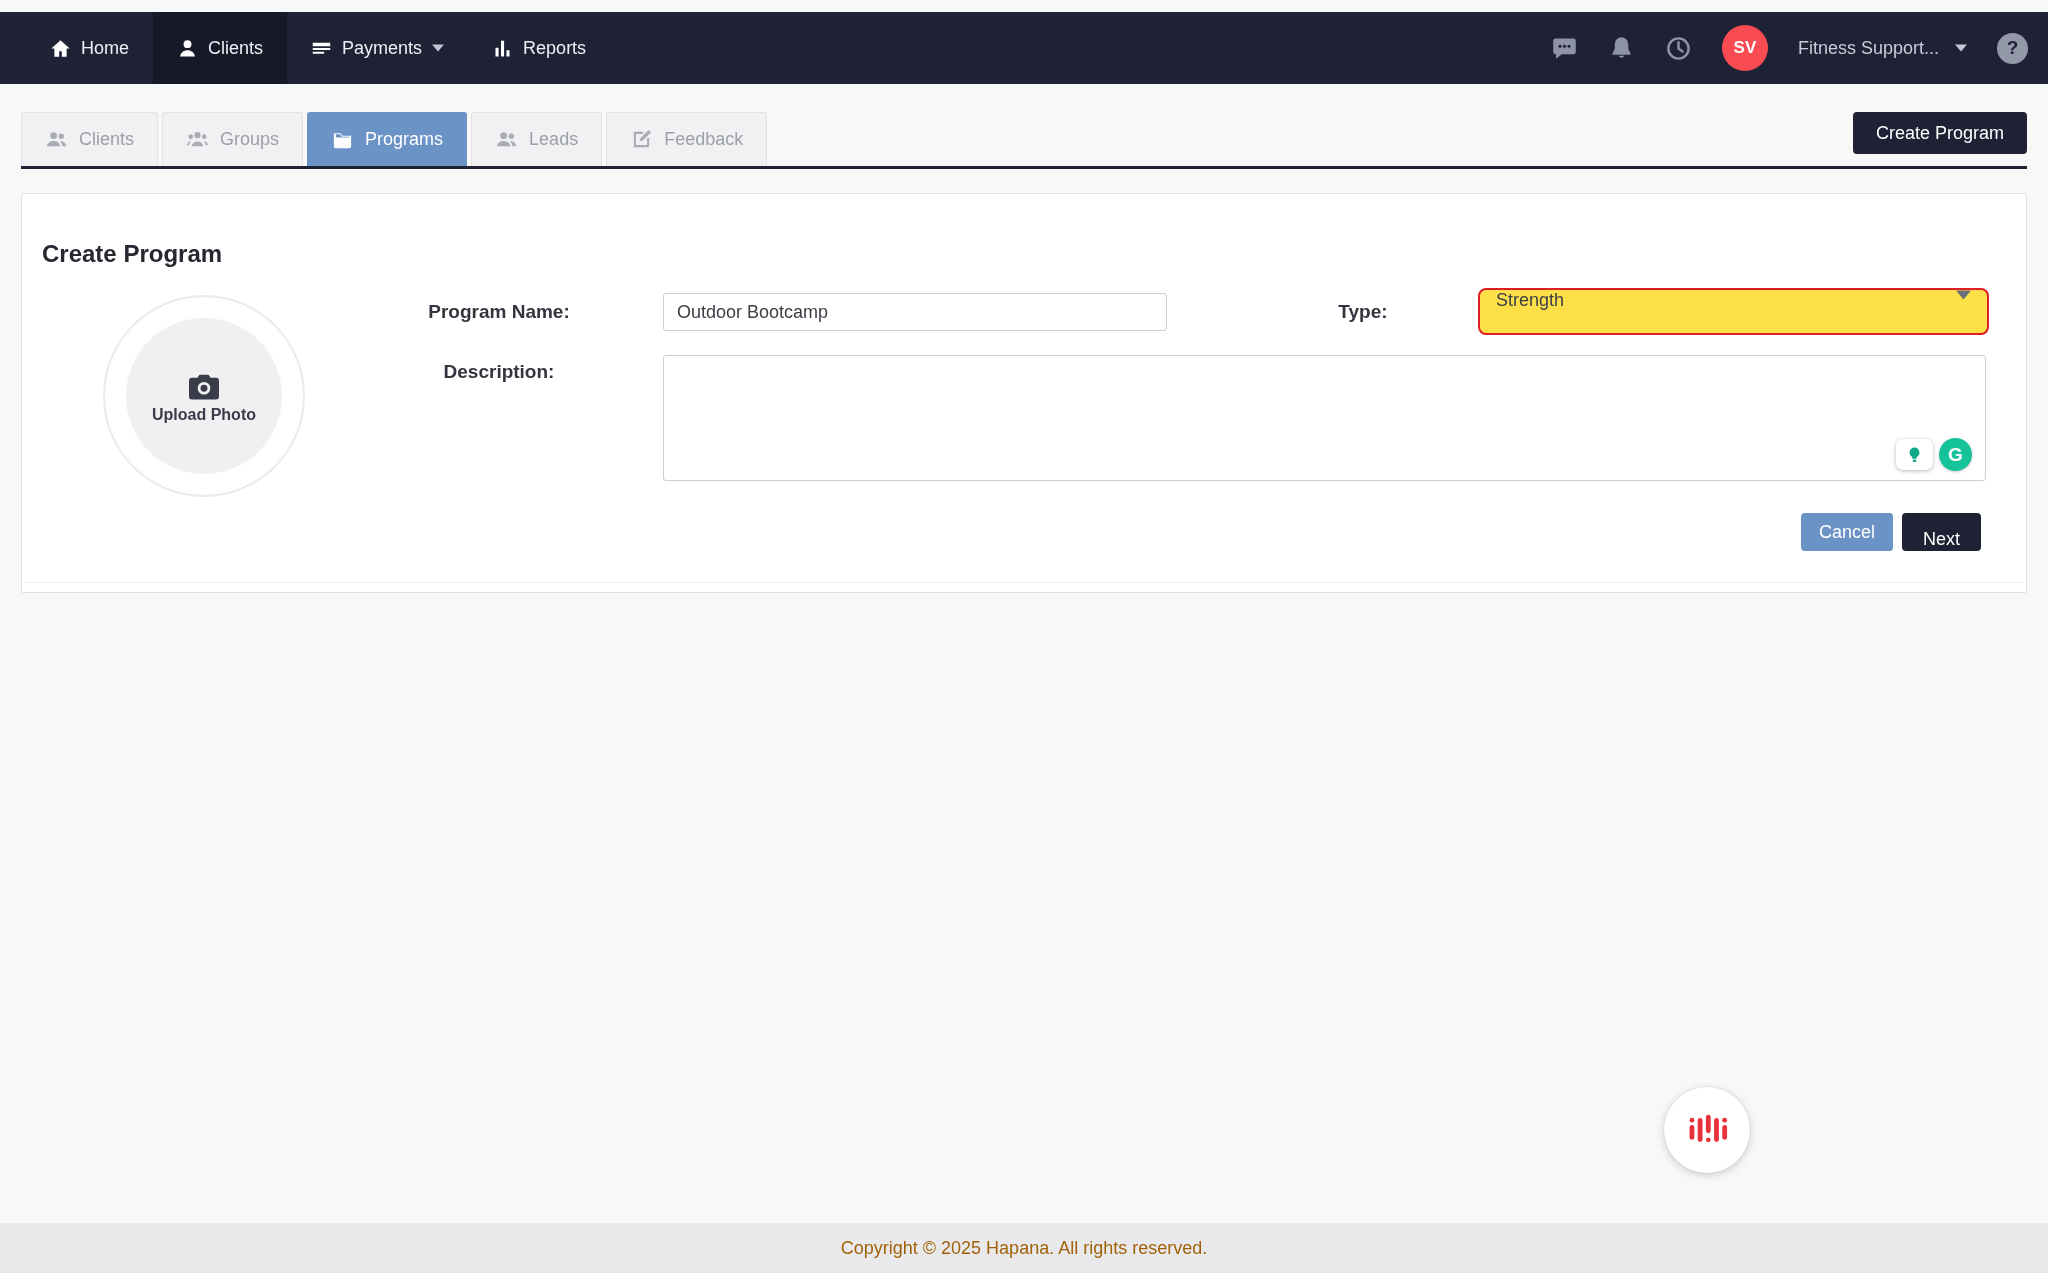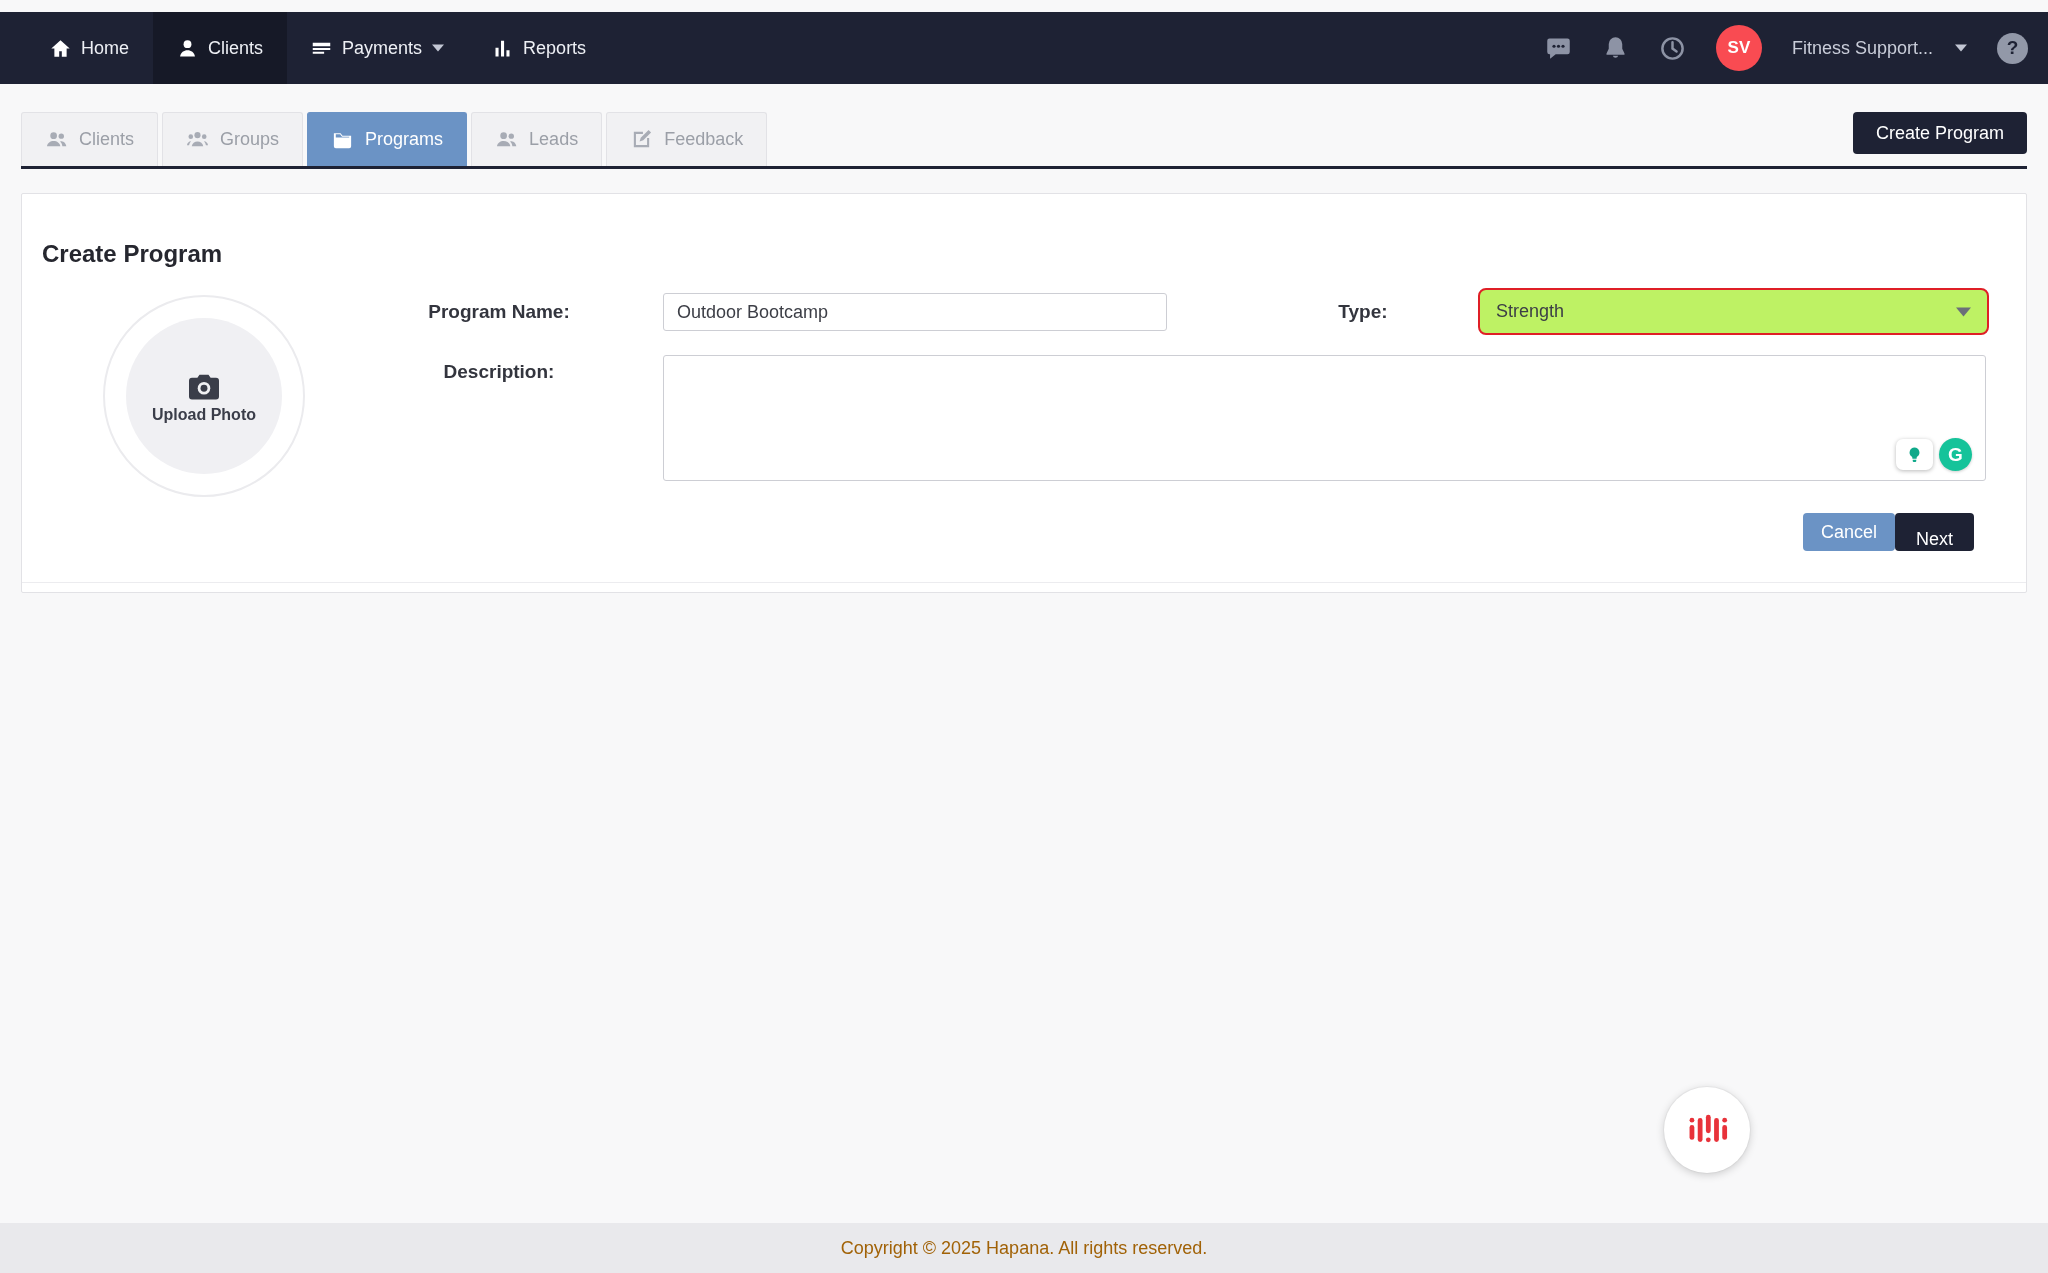--- a/index.html
+++ b/index.html
@@ -11,21 +11,21 @@
   .navbar { display: flex; align-items: stretch; height: 72px; background: #1e2234; color: #eef0f5; margin-top: 12px; }
   .nav-left { display: flex; align-items: stretch; padding-left: 26px; }
   .nav-item { display: flex; align-items: center; gap: 10px; padding: 0 24px; font-size: 18px; color: #eef0f5; cursor: pointer; }
   .nav-item.active { background: #161927; }
   .nav-item .nicon svg { width: 21px; height: 21px; display: block; fill: #ffffff; }
   .nav-caret svg { width: 12px; height: 8px; display: block; fill: #c3c7d4; }
   .nav-right { margin-left: auto; display: flex; align-items: center; gap: 30px; padding-right: 20px; }
   .icon-btn { color: #8d93a5; cursor: pointer; display: flex; align-items: center; }
   .icon-btn svg { width: 27px; height: 27px; display: block; }
   .avatar { width: 46px; height: 46px; border-radius: 50%; background: #f94b52; color: #fff; font-size: 17px; font-weight: 700; display: flex; align-items: center; justify-content: center; cursor: pointer; }
-  .account { display: flex; align-items: center; gap: 22px; cursor: pointer; }
+  .account { display: flex; align-items: center; gap: 16px; cursor: pointer; }
   .account-name { font-size: 18px; color: #c9cdd9; }
   .help-btn { width: 31px; height: 31px; border-radius: 50%; background: #9298a8; color: #1e2234; font-weight: 700; font-size: 19px; display: flex; align-items: center; justify-content: center; cursor: pointer; }
 
   
   .tabbar { display: flex; align-items: flex-start; padding: 0 21px; margin-top: 28px; }
   .tabs { display: flex; gap: 4px; }
   .tab { height: 54px; display: flex; align-items: center; gap: 11px; padding: 0 23px; background: #f1f1f3; border: 1px solid #e2e2e6; border-bottom: none; border-radius: 3px 3px 0 0; font-size: 18px; color: #9b9fa7; cursor: pointer; }
   .tab svg { width: 23px; height: 23px; fill: #a8acb5; display: block; }
   .tab.active { background: #6b93c5; border-color: #6b93c5; color: #ffffff; }
   .tab.active svg { fill: #ffffff; }
@@ -39,31 +39,31 @@
   .upload-inner { width: 156px; height: 156px; border-radius: 50%; background: #f0f0f3; display: flex; flex-direction: column; align-items: center; justify-content: center; gap: 2px; }
   .upload-inner svg { width: 36px; height: 36px; display: block; }
   .upload-label { font-size: 16px; font-weight: 700; color: #3a3d49; }
 
   .flabel { position: absolute; font-size: 19px; font-weight: 700; color: #33353e; text-align: center; }
   .lbl-name { left: 352px; width: 250px; top: 99px; line-height: 38px; }
   .lbl-type { left: 1266px; width: 150px; top: 94px; line-height: 47px; }
   .lbl-desc { left: 352px; width: 250px; top: 167px; line-height: 22px; }
 
   .txt-input { position: absolute; left: 641px; top: 99px; width: 504px; height: 38px; border: 1px solid #cdced4; border-radius: 3px; padding: 16px 13px; font-size: 18px; color: #3c3e46; font-family: "Liberation Sans", sans-serif; background: #fff; outline: none; }
-  .select-box { position: absolute; left: 1456px; top: 94px; width: 511px; height: 47px; border: 2px solid #df1f26; border-radius: 8px; background: #bef264; display: flex; align-items: center; justify-content: space-between; padding: 0 16px; font-size: 18px; color: #3c3e46; cursor: pointer; }
+  .select-box { position: absolute; left: 1456px; top: 94px; width: 511px; height: 47px; border: 2px solid #df1f26; border-radius: 8px; background: #fde047; display: flex; align-items: flex-start; justify-content: space-between; padding: 0 16px; font-size: 18px; color: #3c3e46; cursor: pointer; }
   .select-box .chev svg { width: 15px; height: 10px; fill: #6b6f79; display: block; }
 
   .desc-wrap { position: absolute; left: 641px; top: 161px; width: 1323px; height: 126px; }
   .desc-wrap textarea { width: 100%; height: 100%; border: 1px solid #cdced4; border-radius: 3px; resize: none; font-size: 18px; font-family: "Liberation Sans", sans-serif; color: #3c3e46; padding: 10px 13px; outline: none; }
   .gram-icons { position: absolute; right: 14px; bottom: 10px; display: flex; align-items: center; gap: 6px; }
   .ext-icon { width: 37px; height: 31px; background: #fff; border-radius: 7px; box-shadow: 0 1px 4px rgba(0,0,0,.28); display: flex; align-items: center; justify-content: center; cursor: pointer; }
   .ext-icon svg { width: 17px; height: 17px; display: block; fill: #0fa98a; }
   .g-icon { width: 33px; height: 33px; border-radius: 50%; background: #15c39a; color: #fff; font-weight: 700; font-size: 19px; display: flex; align-items: center; justify-content: center; box-shadow: 0 1px 3px rgba(0,0,0,.2); cursor: pointer; }
 
-  .form-actions { position: absolute; right: 52px; top: 319px; display: flex; }
+  .form-actions { position: absolute; right: 45px; top: 319px; display: flex; gap: 9px; }
   .btn { height: 38px; border: none; border-radius: 4px; font-size: 18px; color: #fff; font-family: "Liberation Sans", sans-serif; cursor: pointer; }
   .btn-cancel { background: #6b93c5; padding: 0 18px; }
   .btn-next { background: #1e2234; padding: 16px 21px; }
   .card-divider { position: absolute; left: 0; right: 0; bottom: 9px; height: 1px; background: #ececef; }
 
   
   .launcher { position: absolute; left: 1664px; top: 1087px; width: 86px; height: 86px; border-radius: 50%; background: #fff; box-shadow: 0 2px 8px rgba(0,0,0,.18), 0 0 0 1px #f0f0f1; display: flex; align-items: center; justify-content: center; cursor: pointer; }
   .launcher svg { width: 48px; height: 48px; display: block; }
 
   

